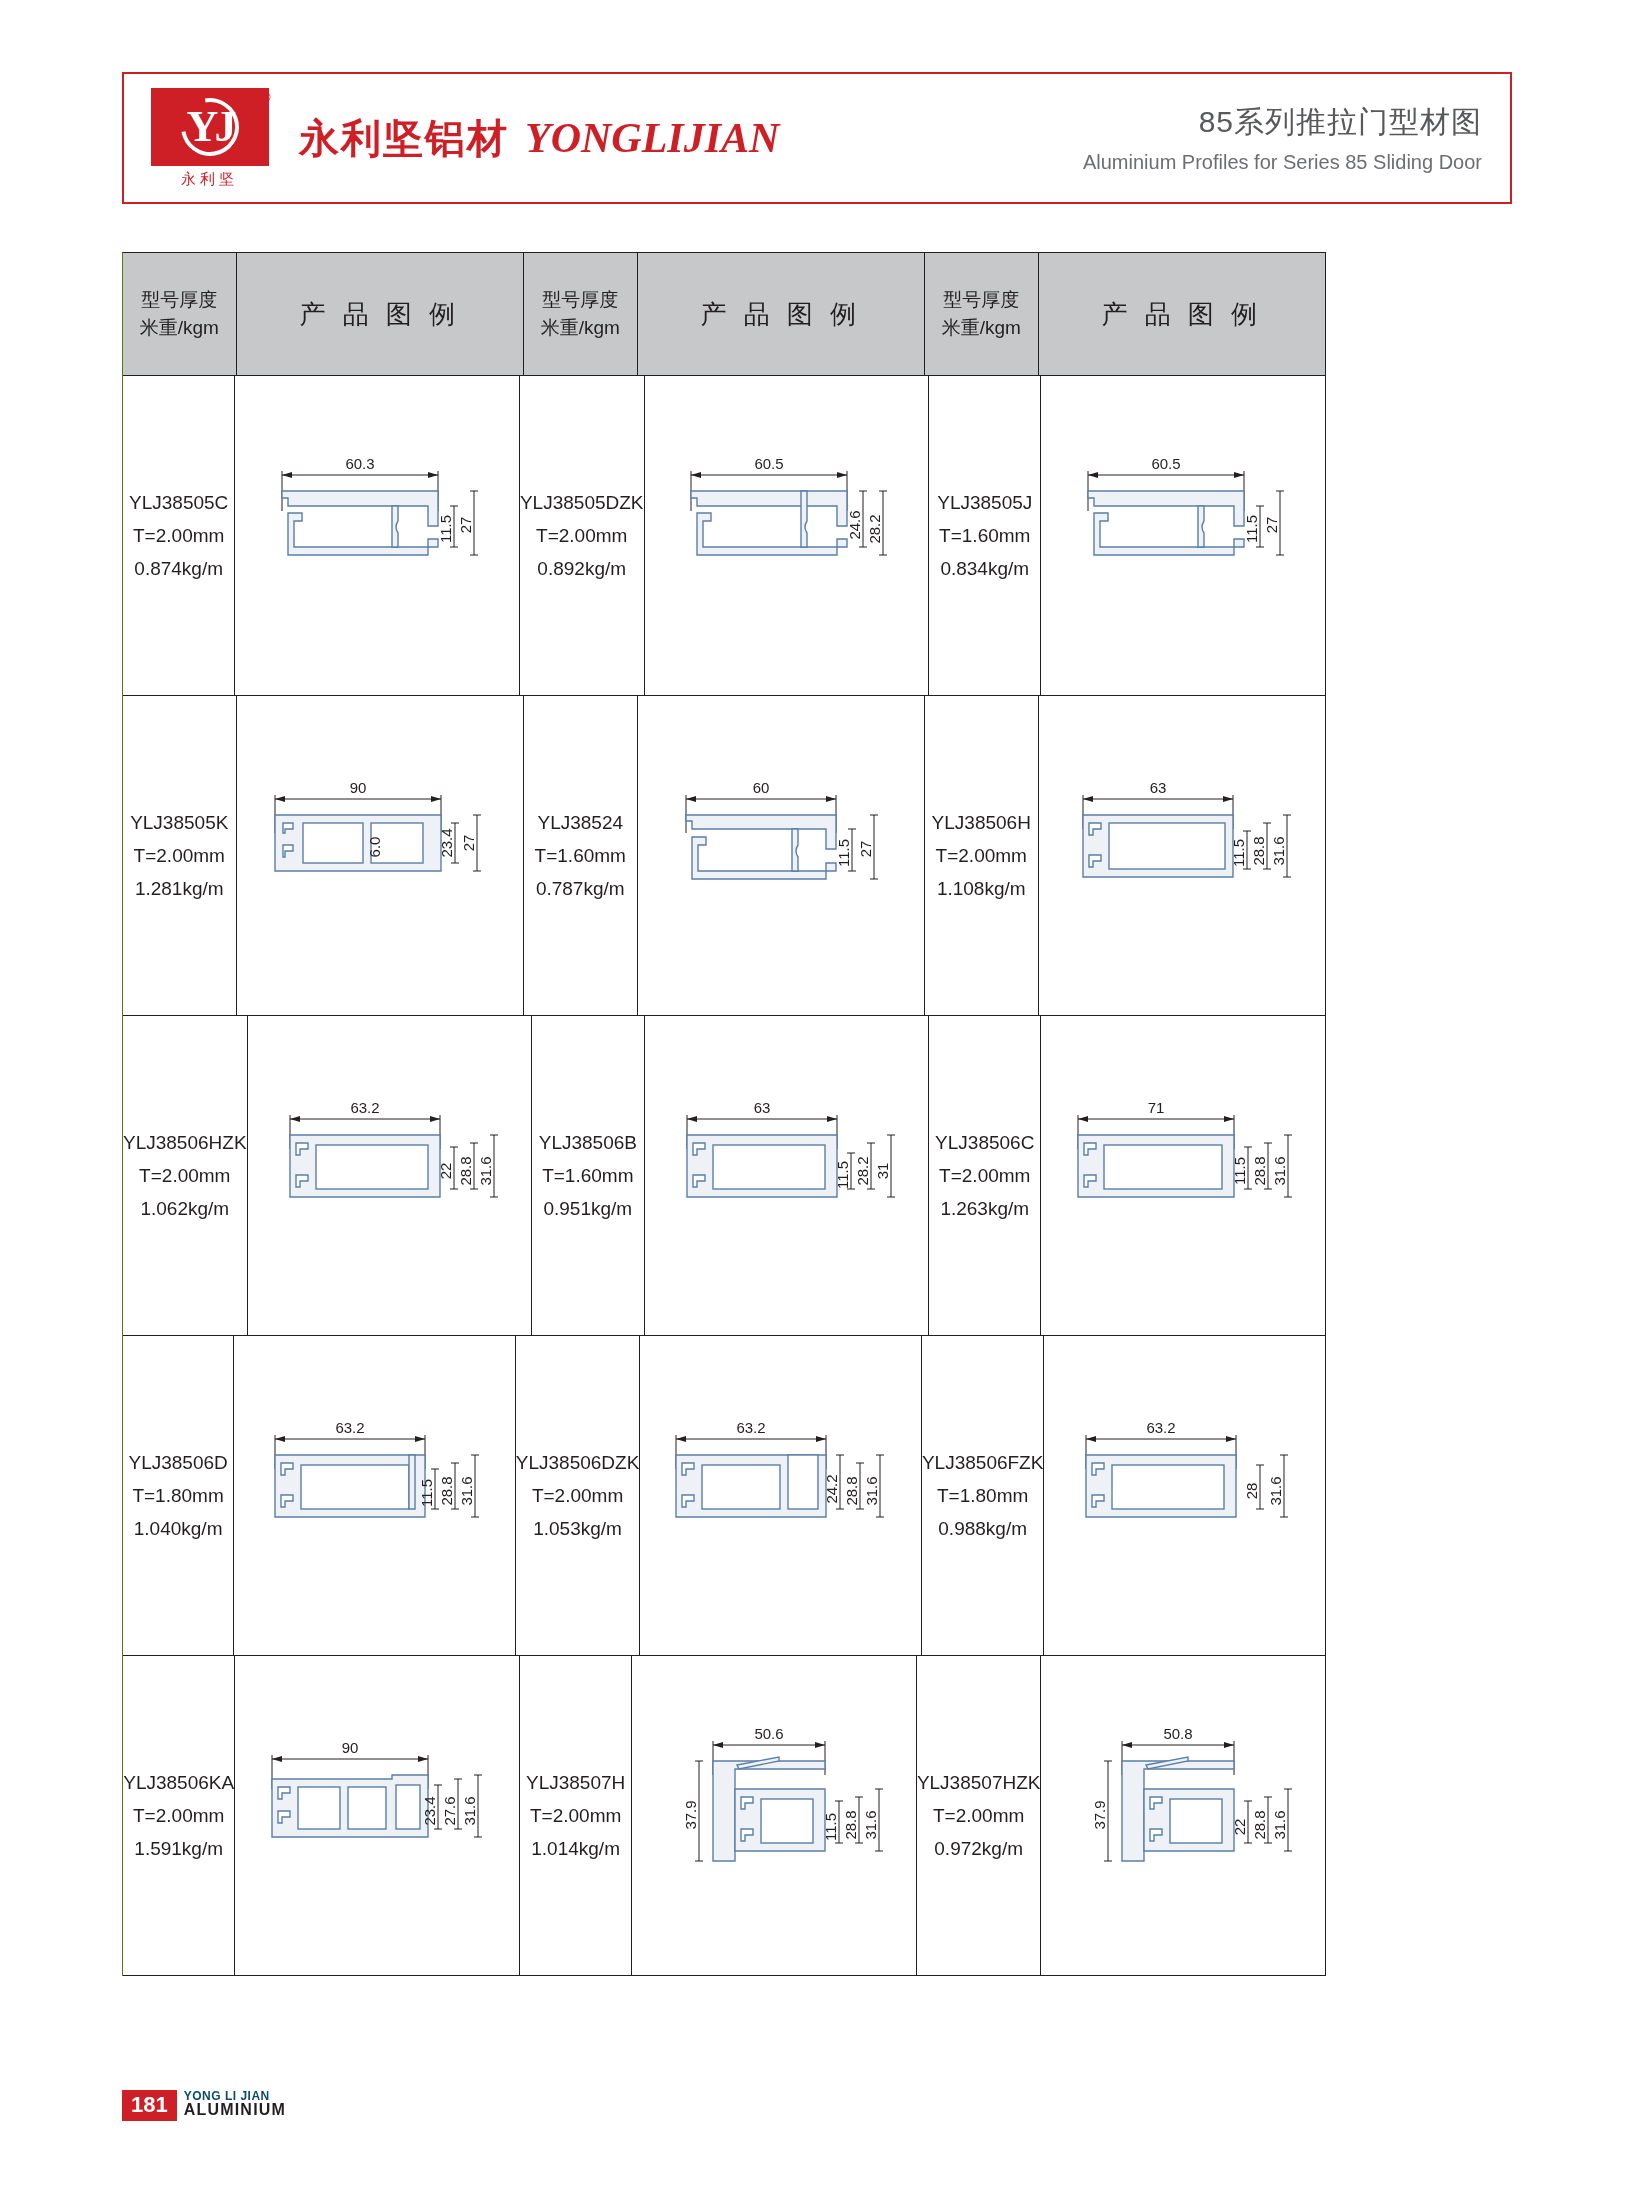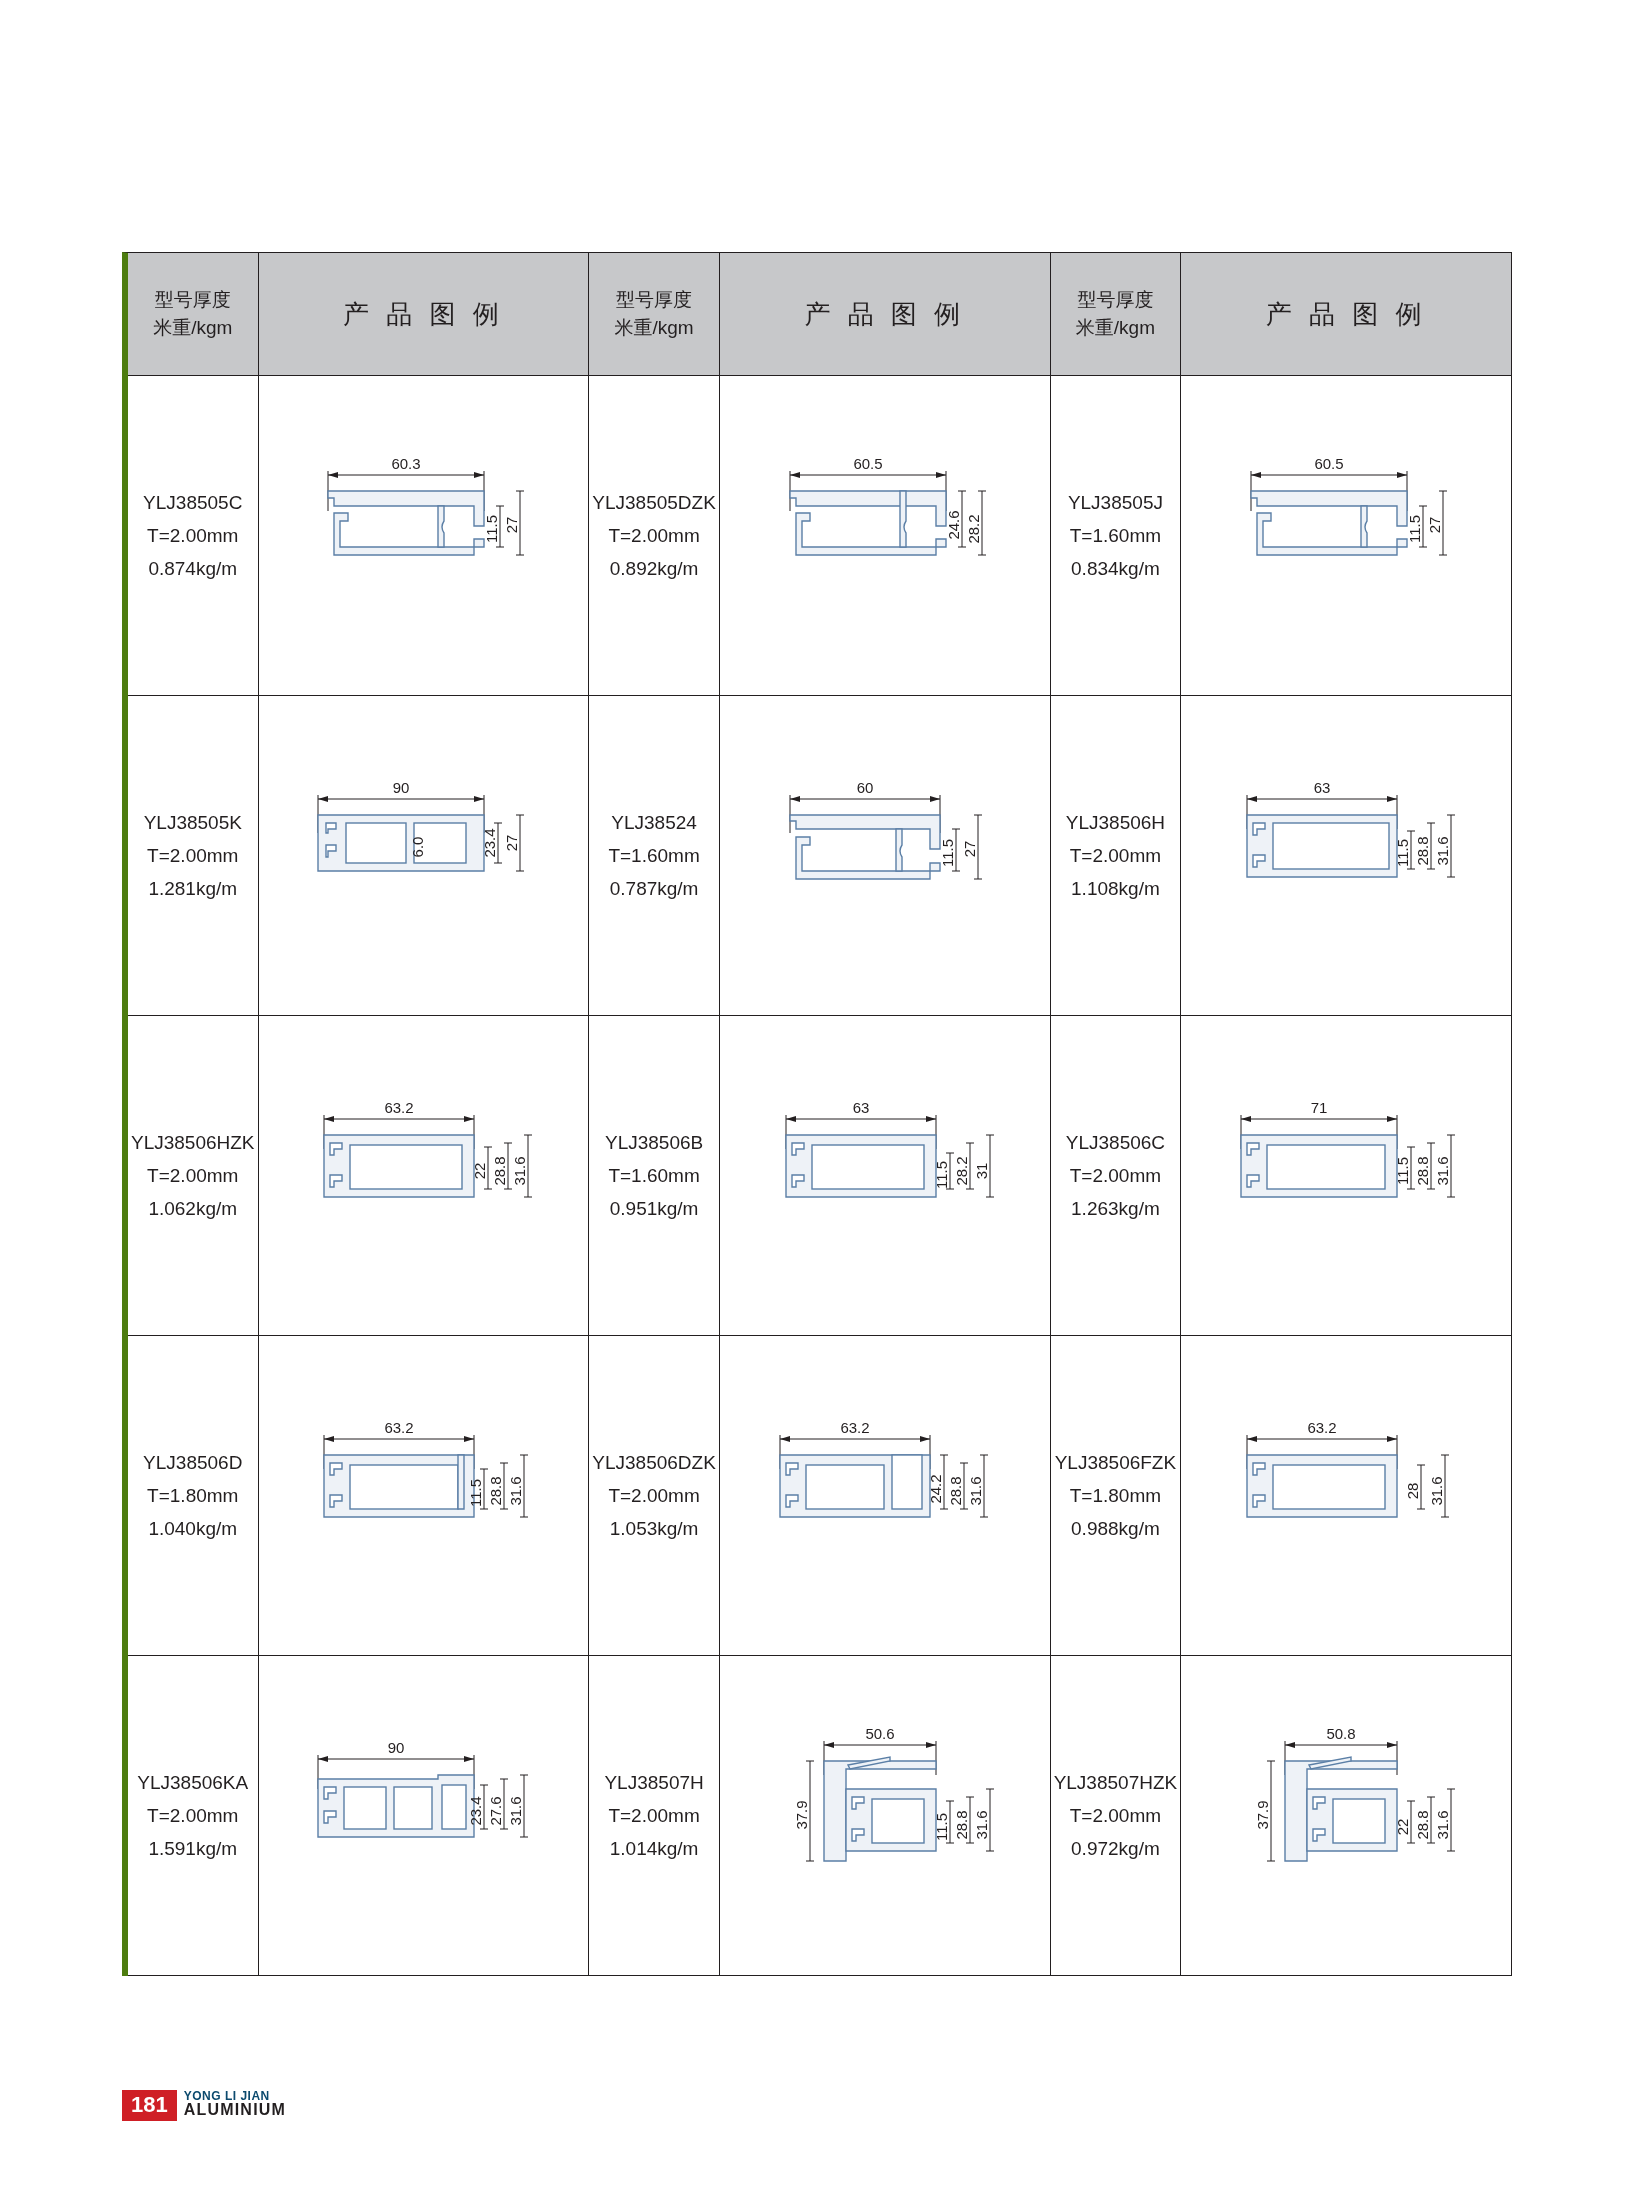--- a/index.html
+++ b/index.html
@@ -110,22 +110,22 @@
     font-size: 20px;
     color: #6d6e71;
     font-family: "Liberation Sans", sans-serif;
     white-space: nowrap;
   }
 
   
   .table {
     position: absolute;
     left: 122px; top: 252px;
-    width: 1390px;
-    border-left: 6px solid #4d7c0f;
+    width: 1204px;
+    border-left: 1px solid #4d7c0f;
     border-top: 1px solid #231f20;
   }
   .trow { display: flex; }
   .cell {
     border-right: 1px solid #231f20;
     border-bottom: 1px solid #231f20;
     position: relative;
   }
   .c-spec { width: 131px; }
   .c-fig  { width: 332px; }
@@ -225,20 +225,36 @@
     font-size: 15px;
     fill: #231f20;
     font-family: "Liberation Sans", sans-serif;
   }
 </style>
 </head>
 <body>
 
 <div class="page">
 
+  <div class="header">
+    <div class="logo-block">
+      <div class="logo-mark">
+        <div class="swirl"></div>
+        <div class="yj">YJ</div>
+        <div class="reg-mark">®</div>
+      </div>
+      <div class="logo-cn">永利坚</div>
+    </div>
+    <div class="brand-cn">永利坚铝材</div>
+    <div class="brand-en">YONGLIJIAN</div>
+    <div class="header-right">
+      <div class="title-cn">85系列推拉门型材图</div>
+      <div class="title-en">Aluminium Profiles for Series 85 Sliding Door</div>
+    </div>
+  </div>
 
   <div class="table">
 
     <div class="trow head">
       <div class="cell c-spec">
         <span><span>型号厚度</span><br><span>米重/kgm</span></span>
       </div>
       <div class="cell c-fig">
         <span>产 品 图 例</span>
       </div>

